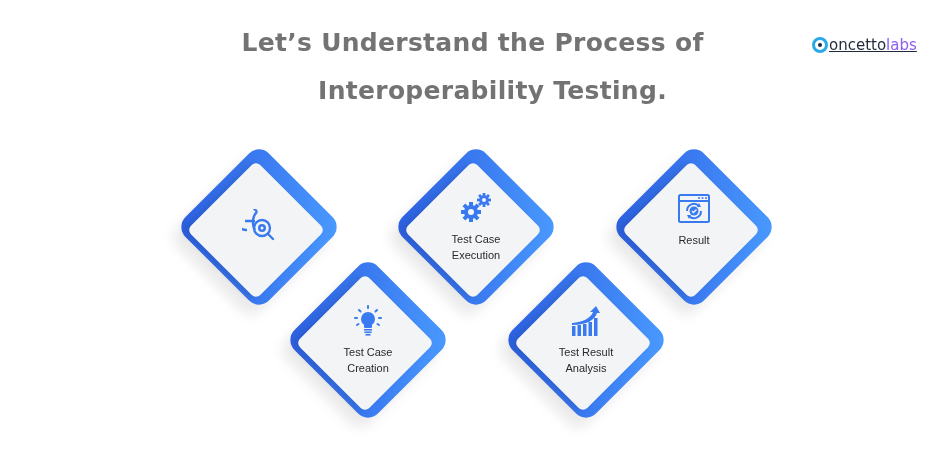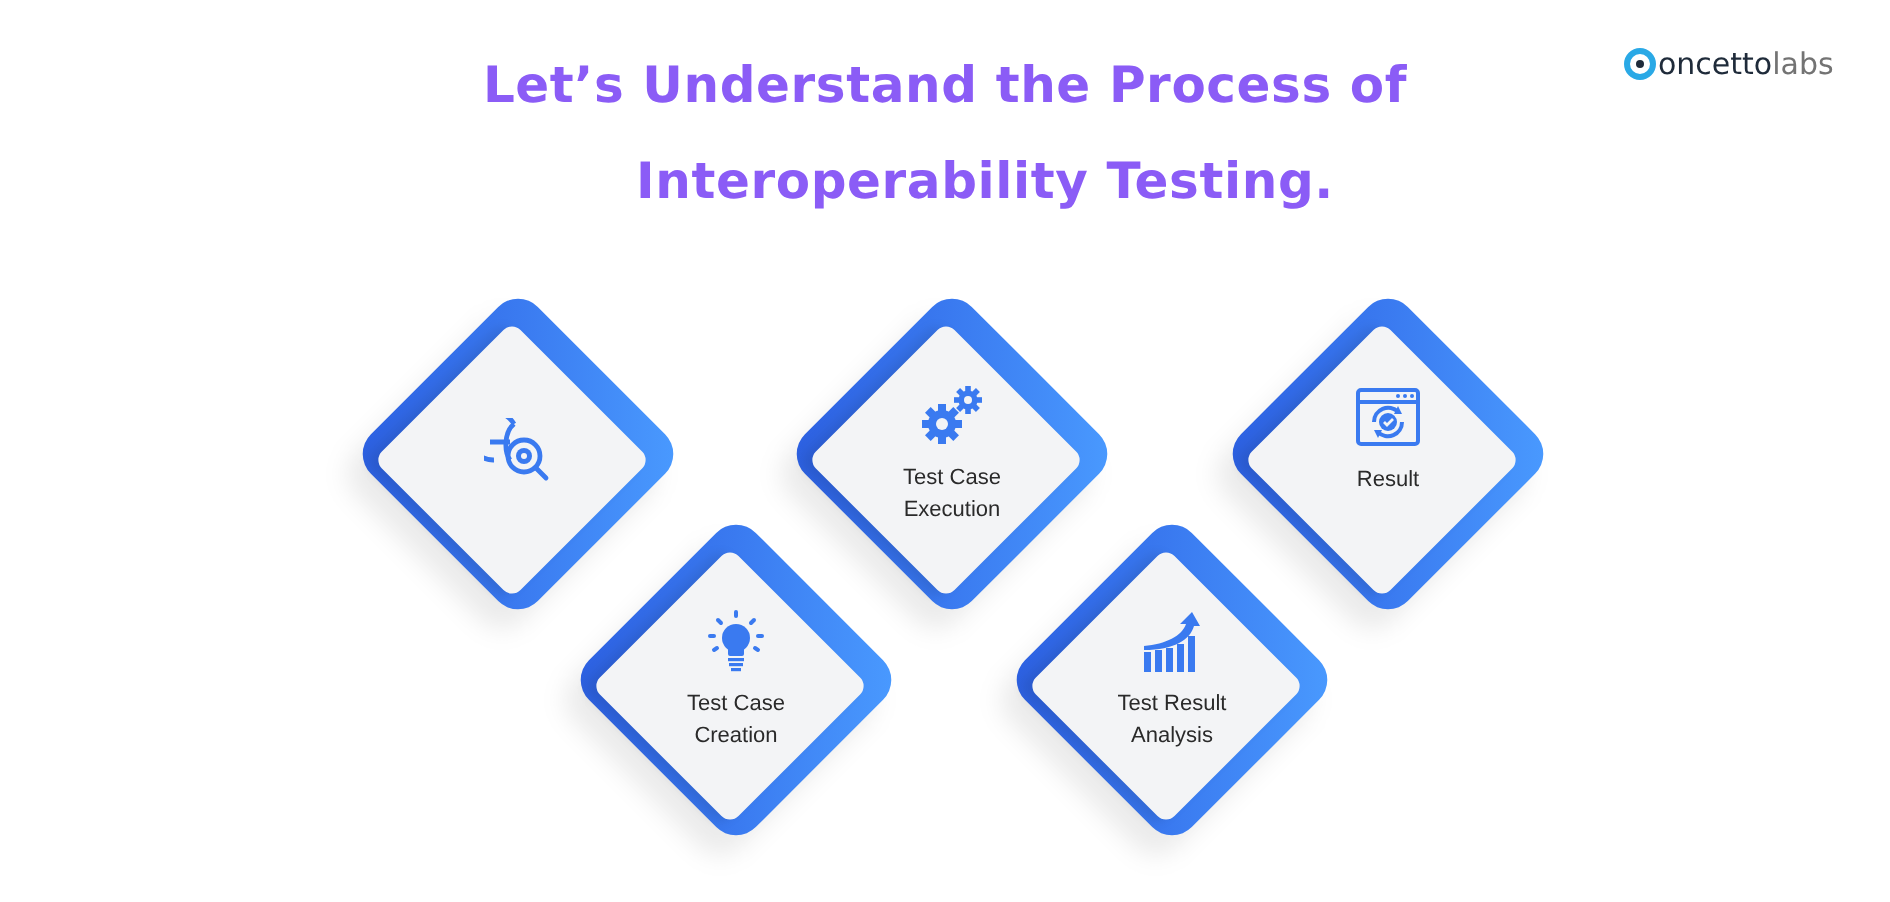--- a/index.html
+++ b/index.html
@@ -4,40 +4,40 @@
 <style>
   html, body { margin: 0; padding: 0; }
   body {
     width: 945px; height: 451px; overflow: hidden;
     background: #ffffff;
     font-family: "Liberation Sans", "DejaVu Sans", sans-serif;
     position: relative;
   }
   .title {
     position: absolute; left: 0; right: 0; text-align: center;
-    color: #8b5cf6; font-weight: bold; font-size: 25px;
+    color: #737373; font-weight: bold; font-size: 25px;
     font-family: "DejaVu Sans", sans-serif; letter-spacing: 0.3px;
   }
   .t1 { top: 28px; }
   .t2 { top: 76px; margin-left: 40px; }
   .logo {
-    position: absolute; left: 812px; top: 21px; height: 22px;
+    position: absolute; left: 812px; top: 34px; height: 22px;
     display: flex; align-items: center;
-    font-family: "DejaVu Sans", sans-serif; font-size: 15px; color: #1f2b3a;
+    font-family: "DejaVu Sans", sans-serif; font-size: 15px; color: #1f2b3a; text-decoration: underline;
   }
   .logo .c {
     width: 16px; height: 16px; border-radius: 50%;
     border: 3px solid #2aa9e6; box-sizing: border-box; margin-right: 1px;
     position: relative;
   }
   .logo .c::after {
     content: ""; position: absolute; left: 3px; top: 3px; width: 4px; height: 4px;
     background: #1f2b3a; border-radius: 50%;
   }
-  .logo .labs { color: #737373; }
+  .logo .labs { color: #8b5cf6; }
 
   .node { position: absolute; width: 168px; height: 168px; }
   .shadow {
     position: absolute; left: 50%; top: 50%;
     width: 118px; height: 118px; margin: -59px 0 0 -59px;
     transform: translate(-8px, 10px) rotate(45deg);
     border-radius: 14px;
     background: rgba(0,0,0,0.08);
     filter: blur(6px);
   }

